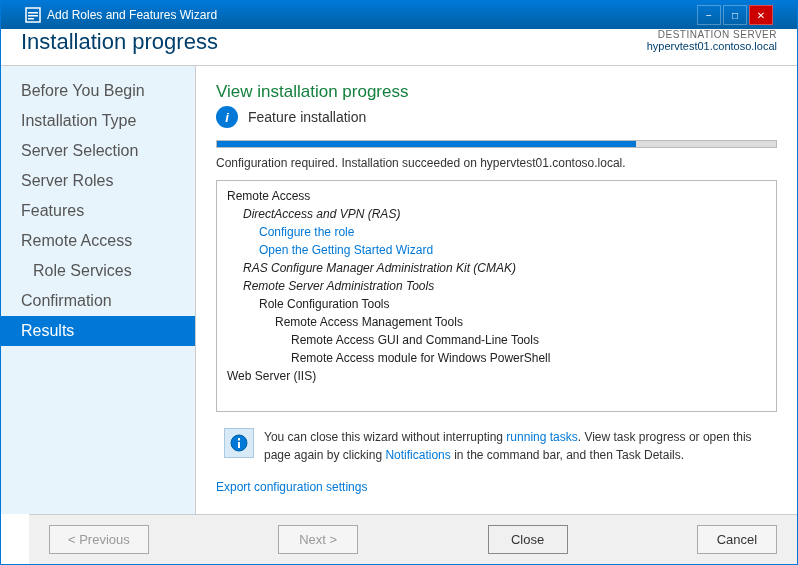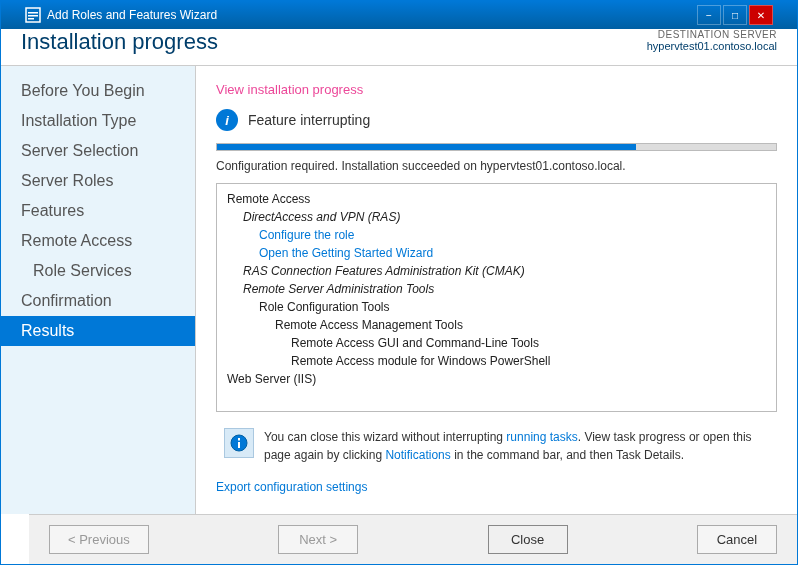--- a/index.html
+++ b/index.html
@@ -137,23 +137,23 @@
 
     .main-content {
       flex: 1;
       padding: 16px 20px;
       display: flex;
       flex-direction: column;
       overflow: hidden;
     }
 
     .section-title {
-      font-size: 13px;
-      color: #ec4899;
-      margin-bottom: 12px;
+      font-size: 17px;
+      color: #15803d;
+      margin-bottom: 4px;
     }
 
     .feature-installation-bar {
       display: flex;
       align-items: center;
       gap: 10px;
       margin-bottom: 8px;
     }
 
     .info-icon {
@@ -333,37 +333,37 @@
           <div class="sidebar-item sub">Role Services</div>
           <div class="sidebar-item">Confirmation</div>
           <div class="sidebar-item active">Results</div>
         </div>
 
       <div class="main-content">
         <div class="section-title">View installation progress</div>
 
         <div class="feature-installation-bar">
           <div class="info-icon">i</div>
-          <span class="feature-label">Feature interrupting</span>
+          <span class="feature-label">Feature installation</span>
         </div>
 
         <div class="progress-bar-container">
           <div class="progress-bar-fill"></div>
         </div>
 
         <div class="success-text">
           <span>Configuration required. Installation succeeded on hypervtest01.contoso.local.</span>
         </div>
 
         <div class="install-list">
         <div class="install-list-item">Remote Access</div>
             <div class="install-list-item indent1">DirectAccess and VPN (RAS)</div>
             <div class="install-list-item indent2 link">Configure the role</div>
             <div class="install-list-item indent2 link">Open the Getting Started Wizard</div>
-            <div class="install-list-item indent1">RAS Connection Features Administration Kit (CMAK)</div>
+            <div class="install-list-item indent1">RAS Configure Manager Administration Kit (CMAK)</div>
             <div class="install-list-item indent1">Remote Server Administration Tools</div>
             <div class="install-list-item indent2">Role Configuration Tools</div>
             <div class="install-list-item indent3">Remote Access Management Tools</div>
             <div class="install-list-item indent4">Remote Access GUI and Command-Line Tools</div>
             <div class="install-list-item indent4">Remote Access module for Windows PowerShell</div>
             <div class="install-list-item">Web Server (IIS)</div>
           </div>
 
         <div class="info-box">
           <div class="info-box-icon">

